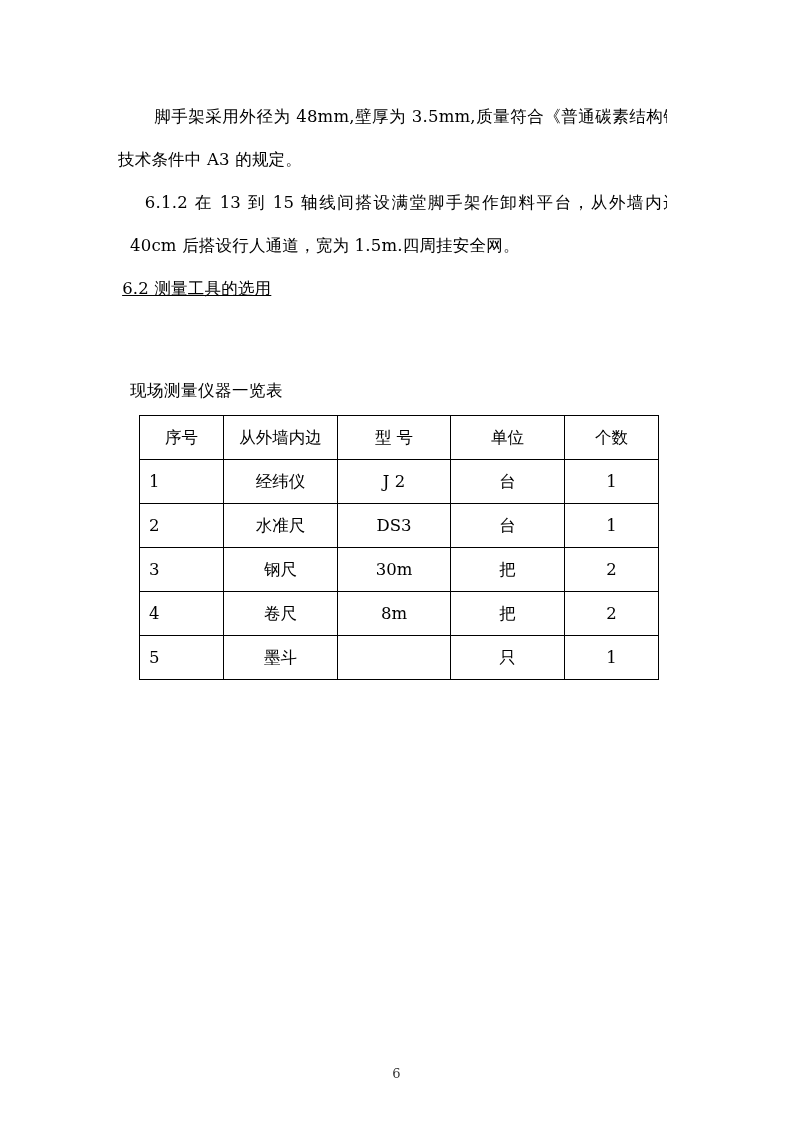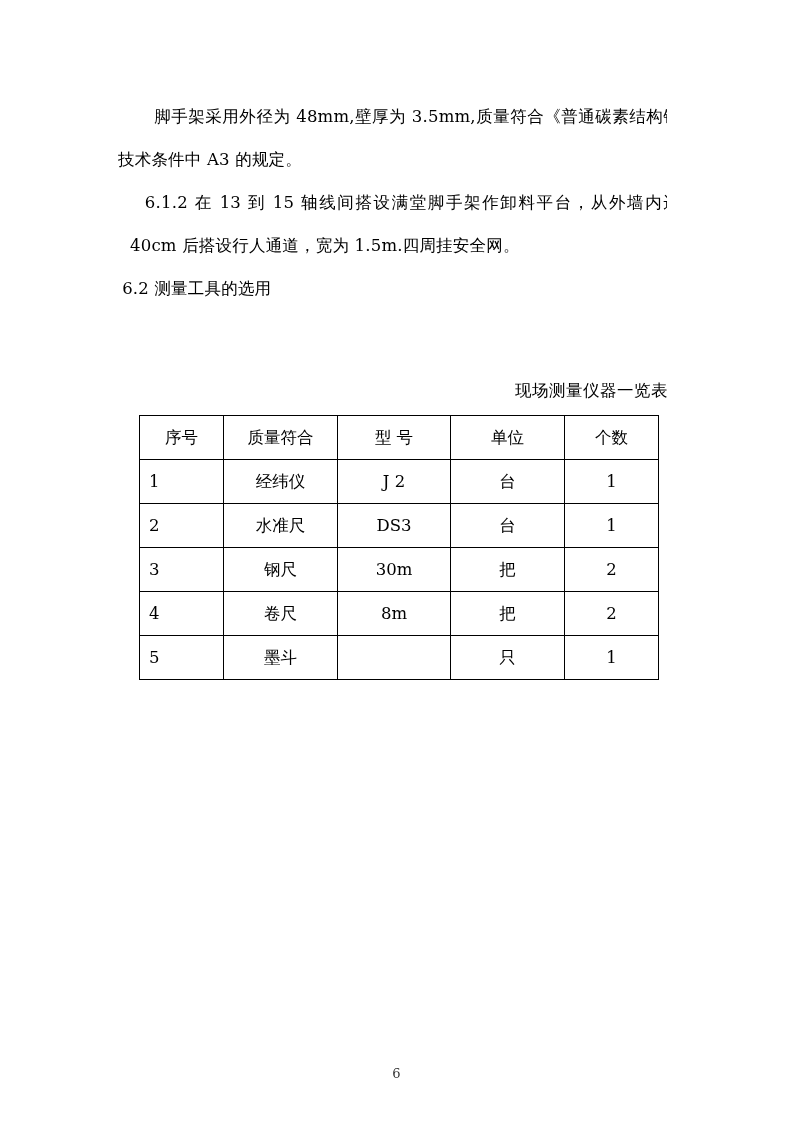--- a/index.html
+++ b/index.html
@@ -31,28 +31,28 @@
   p.para {
     margin: 0;
     font-size: 16.5px;
     line-height: 43px;
     text-align: justify;
     text-justify: inter-ideograph;
     letter-spacing: 0.2px;
   }
   p.indent2 { text-indent: 2.2em; }
   p.indent1 { text-indent: 0.9em; margin-left: 12px; }
-  p.indent-head { text-indent: 0.25em; }
+  p.indent-head { text-indent: 0.25em; text-decoration: underline; }
 
   .spacer-block {
     height: 43px;
   }
 
   .table-title {
-    text-align: right;
+    text-align: left;
     font-size: 16.5px;
     line-height: 24px;
     margin: 12px;
     padding-top: 14px;
     letter-spacing: 0.5px;
   }
 
   .table-wrap {
     margin-top: 9px;
     display: flex;
@@ -133,21 +133,21 @@
         <colgroup>
           <col class="col-no">
           <col class="col-name">
           <col class="col-model">
           <col class="col-unit">
           <col class="col-qty">
         </colgroup>
         <thead>
           <tr>
             <td>序号</td>
-            <td>质量符合</td>
+            <td>从外墙内边</td>
             <td>型 号</td>
             <td>单位</td>
             <td>个数</td>
           </tr>
         </thead>
         <tbody>
           <tr>
             <td class="cell-no">1</td>
             <td class="cell-name">经纬仪</td>
             <td class="cell-model">J 2</td>

